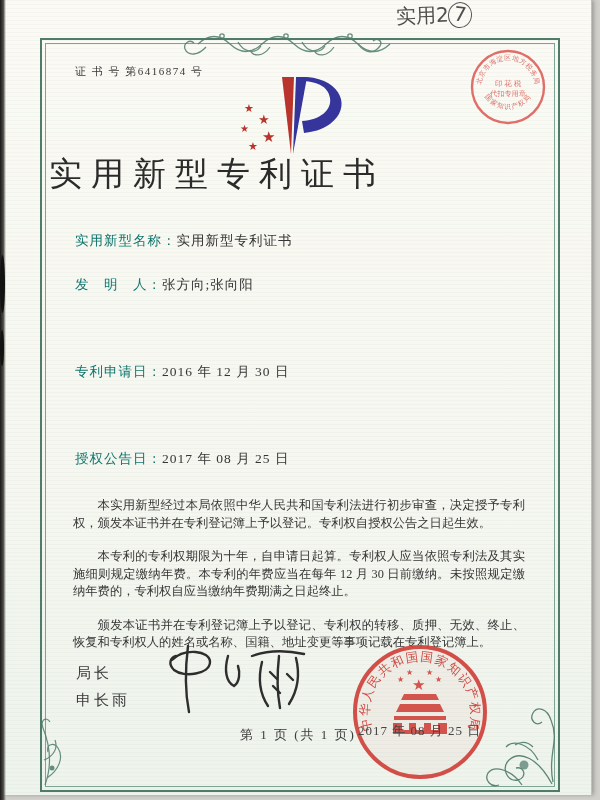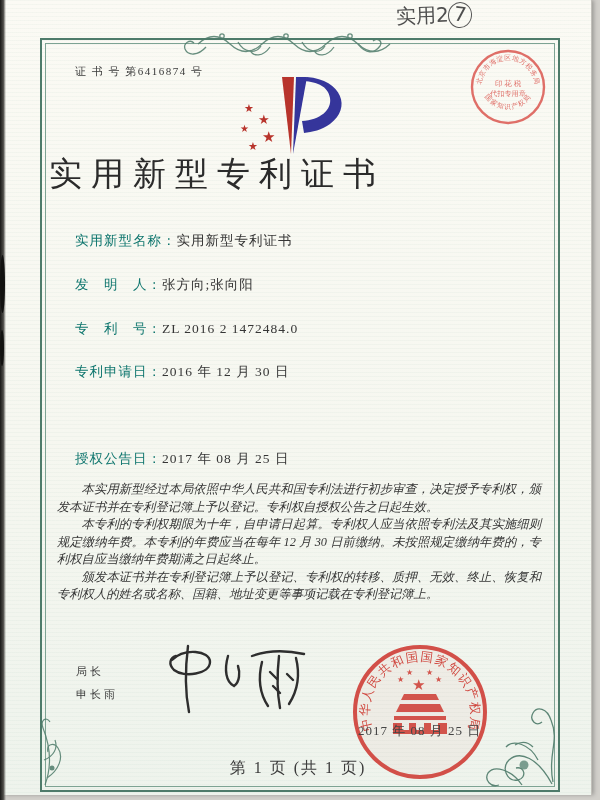--- a/index.html
+++ b/index.html
@@ -25,25 +25,25 @@
         transform:rotate(9deg);}
   
   #certno{position:absolute;left:75px;top:64px;font-size:11px;letter-spacing:1.5px;color:#3a3a3a;}
   #title{position:absolute;left:40px;top:152px;width:516px;text-align:left;
          font-size:33px;letter-spacing:9px;text-indent:9px;color:#2b2b2b;font-weight:500;}
   .field{position:absolute;left:75px;font-size:13.5px;color:#363636;letter-spacing:1px;white-space:nowrap;}
   .field .lab{color:#0f766e;}
   #f0{top:232px}#f1{top:276px}#f2{top:320px}#f3{top:363px}#f4{top:406px}#f5{top:450px}
   #paras{position:absolute;left:57px;top:481px;width:484px;font-size:12.3px;
          line-height:17.5px;color:#353535;text-align:justify;}
-  #paras p{margin:0;text-indent:2em;font-style:italic;}
-  #officer{position:absolute;left:76px;top:664px;font-size:11px;color:#3a3a3a;letter-spacing:3px;}
+  #paras p{margin:16px;text-indent:2em;}
+  #officer{position:absolute;left:76px;top:664px;font-size:15px;color:#3a3a3a;letter-spacing:3px;}
   #officer div{margin-bottom:8px;}
-  #footer{position:absolute;left:40px;top:758px;width:516px;text-align:center;
-          font-size:16px;letter-spacing:2px;color:#3c3c3c;}
+  #footer{position:absolute;left:40px;top:726px;width:516px;text-align:center;
+          font-size:13px;letter-spacing:2px;color:#3c3c3c;}
   #sealdate{position:absolute;left:358px;top:722px;font-size:13px;color:#454545;
             letter-spacing:1px;z-index:6;}
   svg{position:absolute;}
   .sealtext{fill:#cf4038;}
 </style>
 </head>
 <body>
 
 <div id="page">
   <div id="paper"></div>
@@ -104,23 +104,20 @@
   </svg>
 
   <div id="title">实用新型专利证书</div>
 
   <div class="field" id="f0">
     <span class="lab">实用新型名称：</span><span>实用新型专利证书</span>
   </div>
   <div class="field" id="f1">
     <span class="lab">发　明　人：</span><span>张方向;张向阳</span>
   </div>
-  <div class="field" id="f2">
-    <span class="lab">专　利　号：</span><span>ZL 2016 2 1472484.0</span>
-  </div>
   <div class="field" id="f3">
     <span class="lab">专利申请日：</span><span>2016 年 12 月 30 日</span>
   </div>
   <div class="field" id="f5">
     <span class="lab">授权公告日：</span><span>2017 年 08 月 25 日</span>
   </div>
 
   <div id="paras">
     <p>本实用新型经过本局依照中华人民共和国专利法进行初步审查，决定授予专利权，颁发本证书并在专利登记簿上予以登记。专利权自授权公告之日起生效。</p>
     <p>本专利的专利权期限为十年，自申请日起算。专利权人应当依照专利法及其实施细则规定缴纳年费。本专利的年费应当在每年 12 月 30 日前缴纳。未按照规定缴纳年费的，专利权自应当缴纳年费期满之日起终止。</p>

